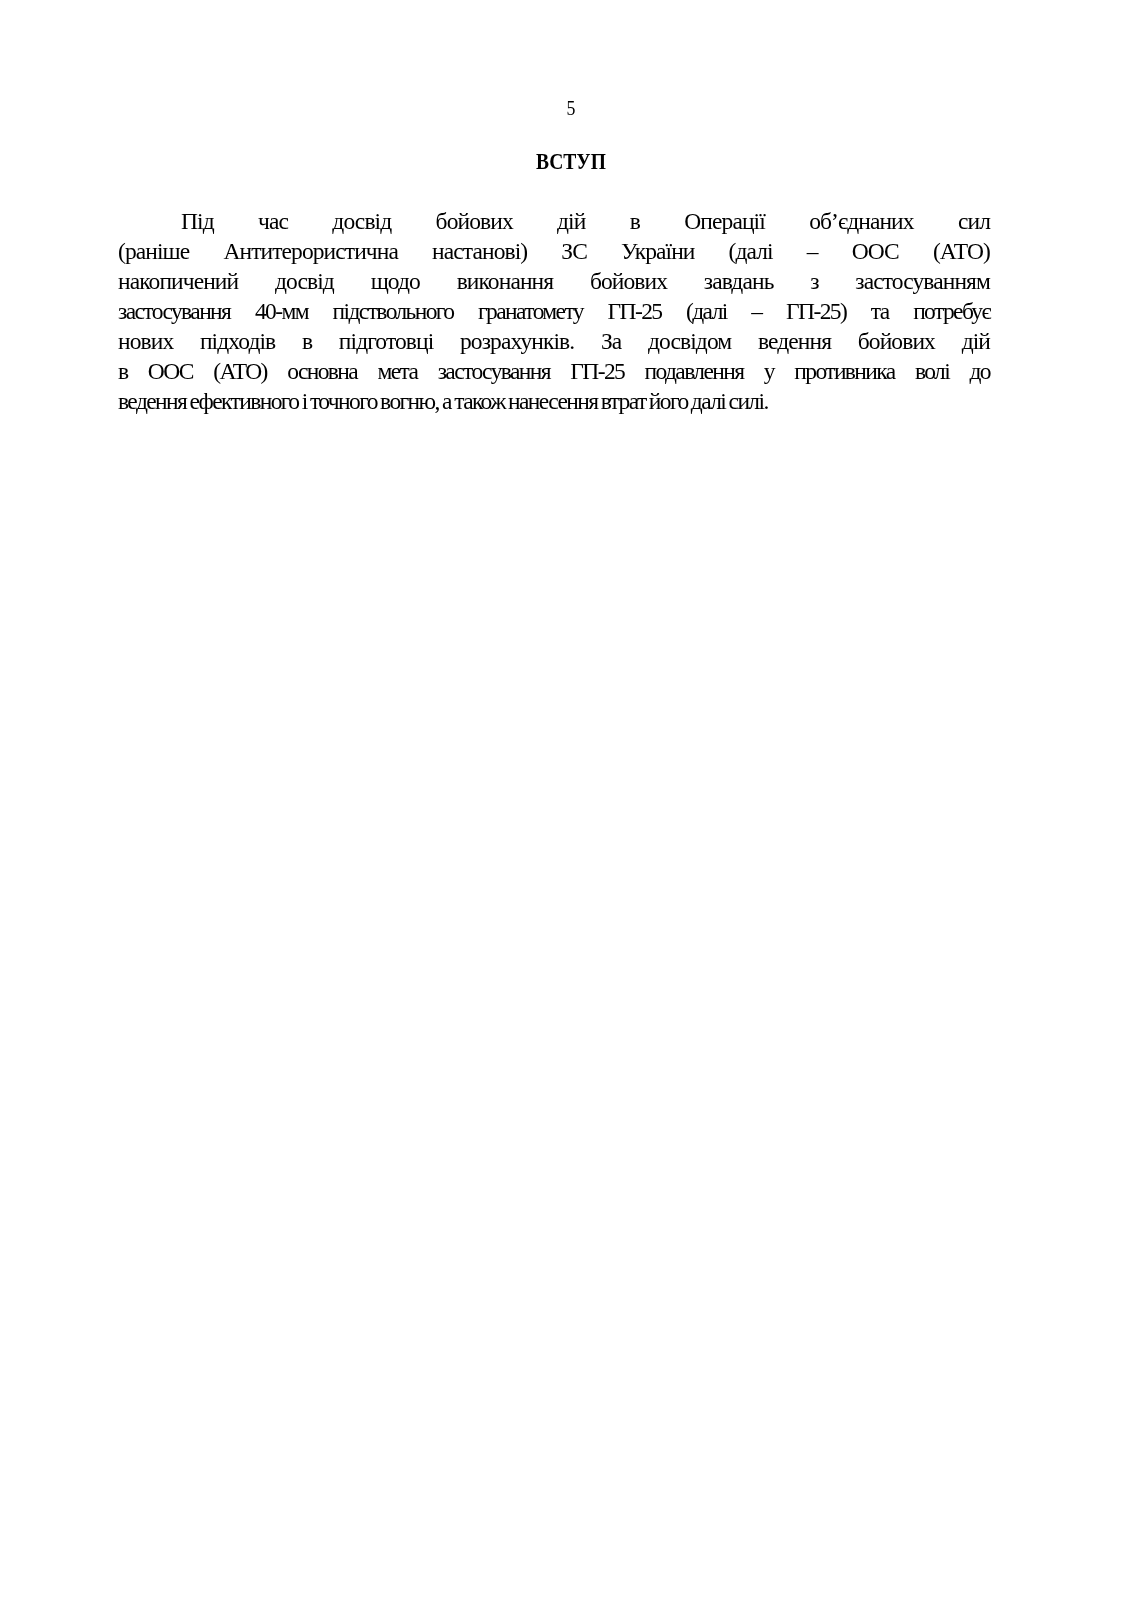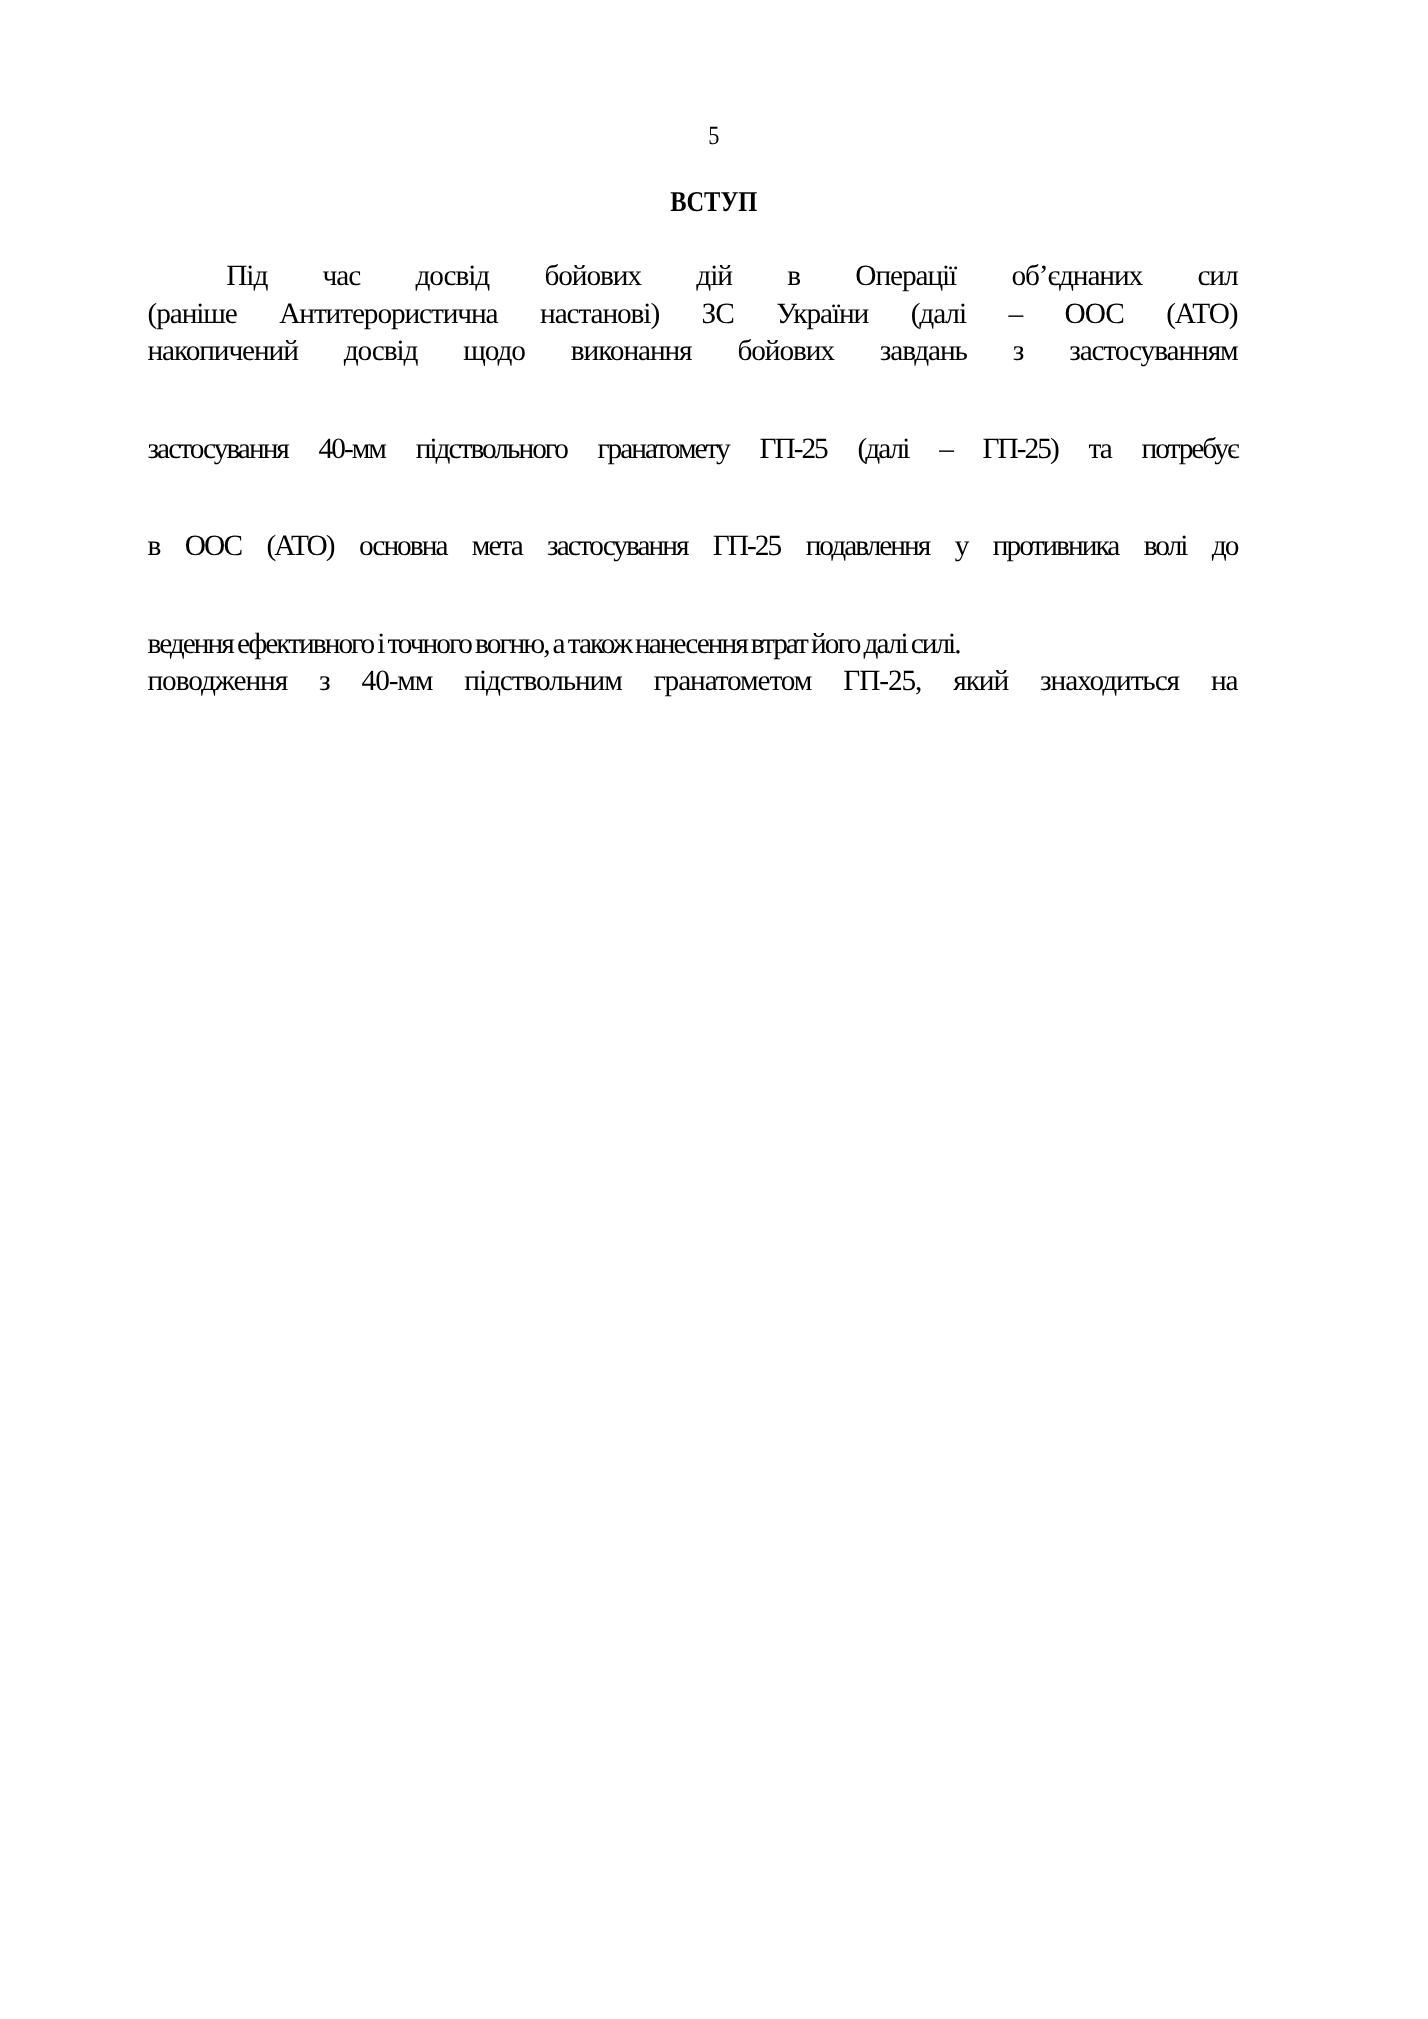--- a/index.html
+++ b/index.html
@@ -54,38 +54,37 @@
     }
     .line.indent {
       padding-left: 63px;
     }
     .line.last {
       text-align-last: left;
     }
     .line.tight {
       letter-spacing: -1.6px;
       word-spacing: -1px;
-      margin-top: 48px;
     }
   </style>
 </head>
 <body>
 
 <div>
   <div class="page-number">5</div>
   <div class="title">ВСТУП</div>
 
   <div class="body-text">
     <div>
       <span class="line indent">Під час досвід бойових дій в Операції об’єднаних сил</span>
       <span class="line">(раніше Антитерористична настанові) ЗС України (далі – ООС (АТО)</span>
       <span class="line">накопичений досвід щодо виконання бойових завдань з застосуванням</span>
     </div>
     <div>
       <span class="line tight">застосування 40-мм підствольного гранатомету ГП-25 (далі – ГП-25) та потребує</span>
+      <span class="line">нових підходів в підготовці розрахунків. За досвідом ведення бойових дій</span>
       <span class="line tight">в ООС (АТО) основна мета застосування ГП-25 подавлення у противника волі до</span>
       <span class="line last tight">ведення ефективного і точного вогню, а також нанесення втрат його далі силі.</span>
     </div>
     <div>
-      <span class="line">поводження з 40-мм підствольним гранатометом ГП-25, який знаходиться на</span>
     </div>
   </div>
 </div>
 
 </body></html>

